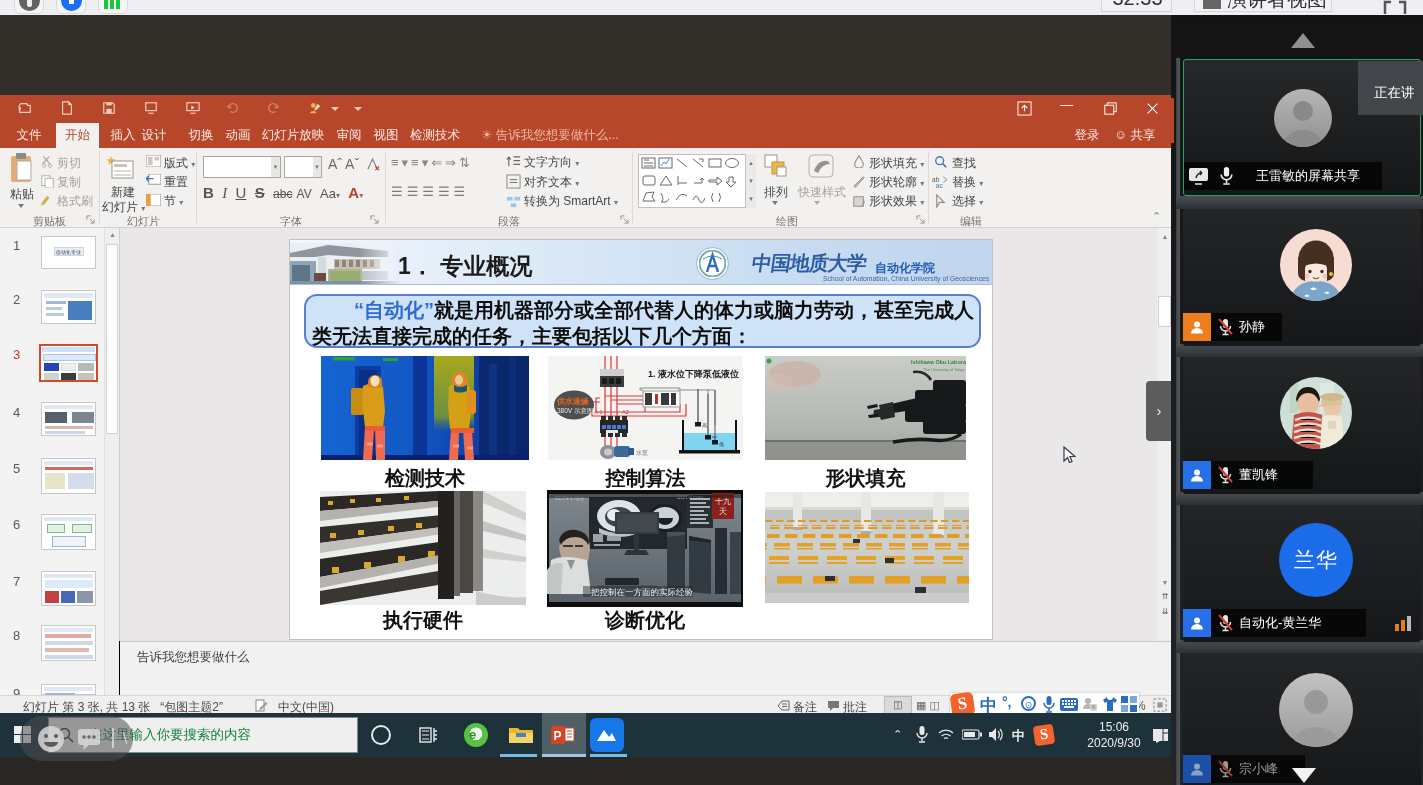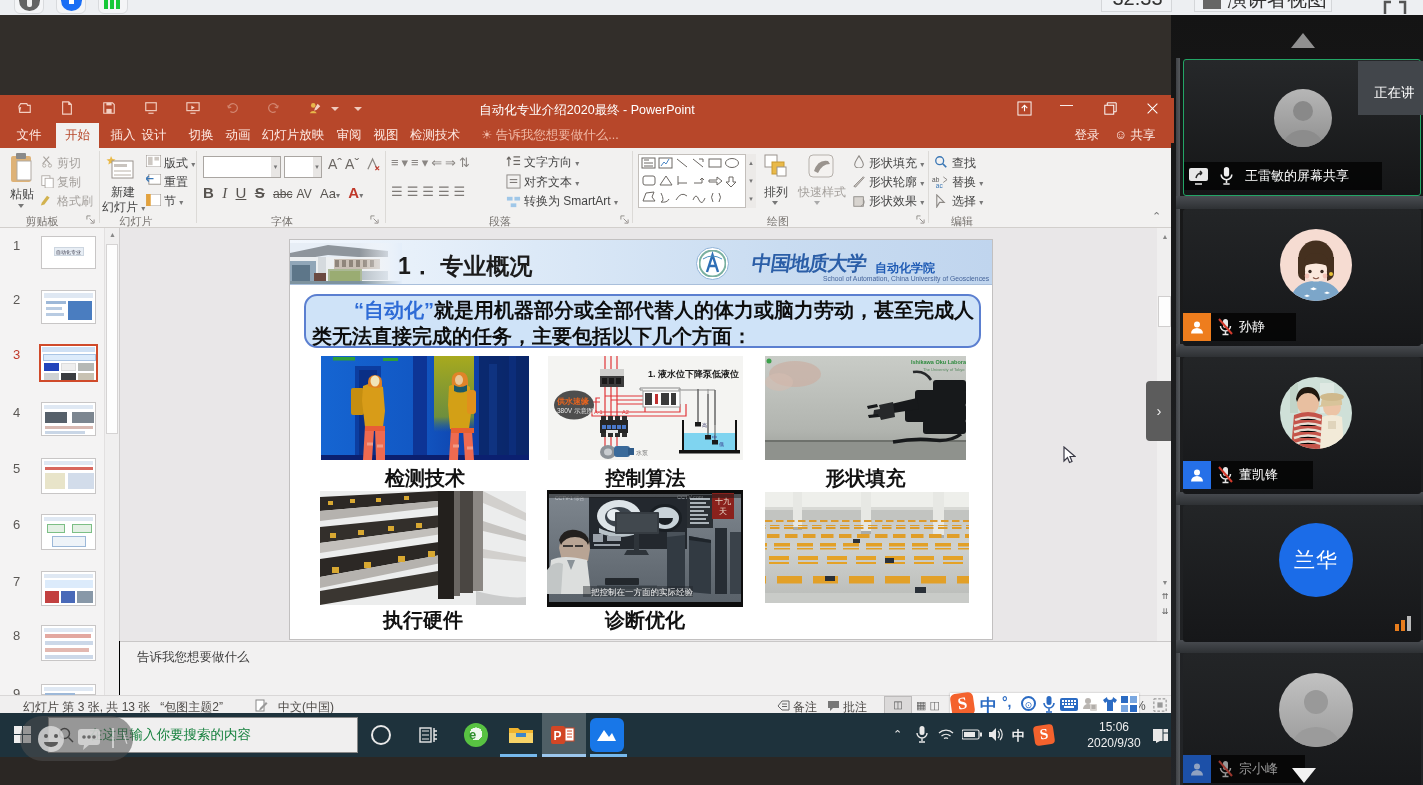--- a/index.html
+++ b/index.html
@@ -15,21 +15,21 @@
 #tbar{left:0;top:95px;width:1174px;height:28px;background:#B7472A;color:#fff}
 #tbar .q{position:absolute;top:6px;width:14px;height:14px;color:#f7d8cd}
 #ttitle{position:absolute;top:7px;left:0;width:1174px;text-align:center;font-size:12.5px;color:#fff}
 .wbtn{position:absolute;top:7px;color:#fff;font-size:13px}
 
 #tabs{left:0;top:123px;width:1174px;height:25px;background:#B7472A;font-size:12.5px;color:#fde8e2}
 .tab{position:absolute;top:0;height:25px;line-height:25px;text-align:center}
 .tab.on{background:#f2f1f0;color:#B7472A}
 
 #ribbon{left:0;top:148px;width:1174px;height:80px;background:#f2f1f0;border-bottom:1px solid #d2cfcc;font-size:12px;color:#444}
-.glabel{position:absolute;top:66px;font-size:11px;color:#77736f;text-align:center}
+.glabel{position:absolute;top:66px;font-size:11px;color:#77736f;text-align:right}
 .gsep{position:absolute;top:3px;height:72px;width:1px;background:#dcdad7}
 .ric{position:absolute;color:#867f79}
 .rtxt{position:absolute;color:#444;font-size:12px;white-space:nowrap}
 .rtxt.dim{color:#a5a19d}
 
 #panel{left:0;top:228px;width:119px;height:467px;background:#f4f3f3}
 .thumb{position:absolute;left:41px;width:55px;background:#fff;border:1px solid #c8c6c6}
 .tnum{position:absolute;left:13px;font-size:13px;color:#5b5855}
 #pscroll{position:absolute;left:104px;top:0;width:15px;height:467px;background:#f0efef;border-left:1px solid #e2e0e0}
 
@@ -109,21 +109,20 @@
 <svg class="q" style="left:266px;opacity:.45" viewBox="0 0 16 16">
       <path d="M13 8 a5 5 0 1 0 -2 4 M13 8 l1-3 M13 8 l-3-1" fill="none" stroke="#f3cfc2" stroke-width="1.4"></path>
     </svg>
 <svg class="q" style="left:308px" viewBox="0 0 16 16">
       <circle cx="6" cy="5" r="2.6" fill="#e8b74a"></circle>
       <path d="M2 14 a4.5 4.5 0 0 1 8 0 Z" fill="#e8b74a"></path>
       <path d="M11 3 l3 3 -4 4 -3 1 1 -3 Z" fill="#f3cfc2"></path>
     </svg>
 <div style="position:absolute;left:331px;top:12px;border:4px solid transparent;border-top:4px solid #f0cabc"></div>
 <div style="position:absolute;left:354px;top:12px;border:4px solid transparent;border-top:4px solid #f0cabc"></div>
-<div id="ttitle">自动化专业介绍2020最终 - PowerPoint</div>
 <svg class="wbtn" style="left:1017px;top:6px;width:15px;height:15px" viewBox="0 0 16 16">
       <rect x="1" y="1" width="14" height="14" fill="none" stroke="#fff" stroke-width="1"></rect>
       <path d="M8 11 V5 M5 7.5 L8 4.5 l3 3" stroke="#fff" fill="none" stroke-width="1.2"></path>
     </svg>
 <div class="wbtn" style="left:1060px;top:2px">—</div>
 <svg class="wbtn" style="left:1104px;top:7px;width:13px;height:13px" viewBox="0 0 16 16">
       <rect x="1" y="4" width="11" height="11" fill="none" stroke="#fff" stroke-width="1.2"></rect>
       <path d="M4 4 V1 h11 v11 h-3" fill="none" stroke="#fff" stroke-width="1.2"></path>
     </svg>
 <svg class="wbtn" style="left:1146px;top:7px;width:13px;height:13px" viewBox="0 0 16 16">
@@ -929,21 +928,21 @@
             <path d="M7 10 q1-5 6-5 m0 0 l-2-2 m2 2 l-2 2" stroke="#2a2a2a" stroke-width="1.5" fill="none"></path>
             <path d="M6 16 h7" stroke="#e8e8e8" stroke-width="1.5"></path>
           </svg>
         </div>
 <div class="sq">
           <svg width="13" height="18" viewBox="0 0 12 17">
             <rect x="3.5" y="0" width="5" height="9" rx="2.5" fill="#f0f0f0"></rect>
             <path d="M1 7 a5 5 0 0 0 10 0 M6 12 v3 M3 16 h6" stroke="#f0f0f0" stroke-width="1.5" fill="none"></path>
           </svg>
         </div>
-<span style="margin-left:5px">王雷敏的屏幕共享</span>
+<span style="margin-left:16px">王雷敏的屏幕共享</span>
 </div>
 </div>
 <div style="position:absolute;left:187px;top:46px;width:65px;height:54px;background:#42464b;color:#fff;font-size:13.5px;padding:23px 0 0 16px">正在讲</div>
 
 <div class="tile" style="top:194px">
 <div class="avatar" style="left:97px;top:20px;width:72px;height:72px;background:#f6dcd2;overflow:hidden">
         <svg style="position:absolute;left:0;top:0;width:72px;height:72px" viewBox="0 0 72 72">
           <path d="M36 52 q-22 0 -26 20 h52 q-4-20 -26-20 Z" fill="#7ca6c9"></path>
           <g fill="#fff">
             <path d="M30 60 l3.5-1.8 3.5 1.8 -3.5 1.2 Z"></path>
@@ -955,21 +954,21 @@
           <ellipse cx="36" cy="41" rx="11" ry="11.5" fill="#fbe8dc"></ellipse>
           <path d="M24 37 q-1-13 12-13 q13 0 12 13 q-12-5 -24 0 Z" fill="#45301f"></path>
           <circle cx="30" cy="42.5" r="1.7" fill="#3a2a22"></circle>
           <circle cx="42" cy="42.5" r="1.7" fill="#3a2a22"></circle>
           <circle cx="27" cy="47" r="2.4" fill="#f2b8ac" opacity=".75"></circle>
           <circle cx="45" cy="47" r="2.4" fill="#f2b8ac" opacity=".75"></circle>
           <path d="M33 48.5 q3 2.5 6 0" stroke="#8a5a4a" stroke-width="1.2" fill="none"></path>
           <circle cx="51" cy="45" r="2" fill="#e8c23a"></circle>
         </svg>
       </div>
-<div class="nbar" style="width:113px">
+<div class="nbar" style="width:99px">
 <div class="sq" style="background:#ee7d1d">
           <svg width="16" height="16" viewBox="0 0 16 16">
             <circle cx="8" cy="5.5" r="3" fill="#fff"></circle>
             <path d="M2 14.5 a6 5.5 0 0 1 12 0 Z" fill="#fff"></path>
           </svg>
         </div>
 <div class="sq">
           <svg width="17" height="18" viewBox="0 0 17 18">
             <g transform="translate(2.5,0)">
               <rect x="3.5" y="1" width="5" height="9" rx="2.5" fill="#e8e8e8"></rect>
@@ -1023,20 +1022,38 @@
             </g>
             <path d="M2 1 L15 16" stroke="#d43c2e" stroke-width="2"></path>
           </svg>
         </div>
 <span>董凯锋</span>
 </div>
 </div>
 
 <div class="tile" style="top:490px">
 <div class="avatar" style="left:96px;top:18px;width:74px;height:74px;background:#1b6ce8;color:#fff;font-size:21px;display:flex;align-items:center;justify-content:center;letter-spacing:1px">兰华</div>
+<div class="nbar" style="width:183px">
+<div class="sq" style="background:#2570e8">
+          <svg width="16" height="16" viewBox="0 0 16 16">
+            <circle cx="8" cy="5.5" r="3" fill="#fff"></circle>
+            <path d="M2 14.5 a6 5.5 0 0 1 12 0 Z" fill="#fff"></path>
+          </svg>
+        </div>
+<div class="sq">
+          <svg width="17" height="18" viewBox="0 0 17 18">
+            <g transform="translate(2.5,0)">
+              <rect x="3.5" y="1" width="5" height="9" rx="2.5" fill="#e8e8e8"></rect>
+              <path d="M1 8 a5 5 0 0 0 10 0 M6 13 v3 M3 16.5 h6" stroke="#e8e8e8" stroke-width="1.5" fill="none"></path>
+            </g>
+            <path d="M2 1 L15 16" stroke="#d43c2e" stroke-width="2"></path>
+          </svg>
+        </div>
+<span>自动化-黄兰华</span>
+</div>
 <svg style="position:absolute;right:9px;bottom:11px;width:18px;height:16px" viewBox="0 0 18 16">
         <rect x="1" y="9" width="4" height="7" fill="#e87d1d"></rect>
         <rect x="7" y="5" width="4" height="11" fill="#e87d1d"></rect>
         <rect x="13" y="1" width="4" height="15" fill="#b8b8b8"></rect>
       </svg>
 </div>
 
 <div class="tile" style="top:638px;height:147px">
 <div class="avatar" style="left:96px;top:20px;width:74px;height:74px;background:linear-gradient(180deg,#c2c2c2,#9c9c9c)">
         <svg style="position:absolute;left:0;top:0;width:74px;height:74px;border-radius:50%" viewBox="0 0 74 74">

